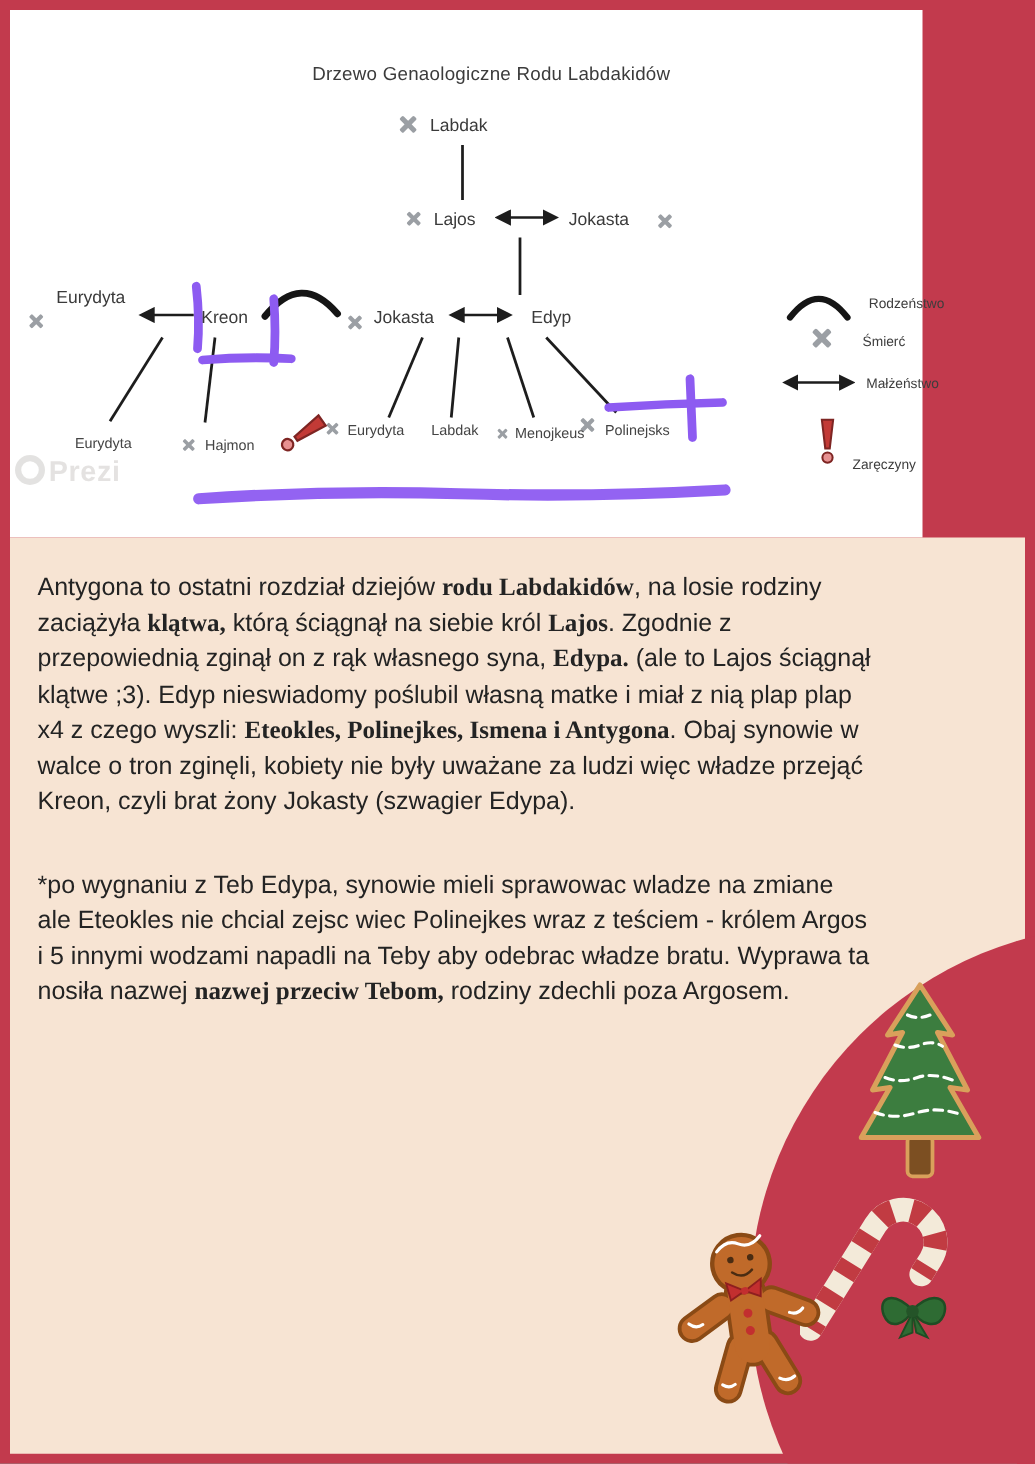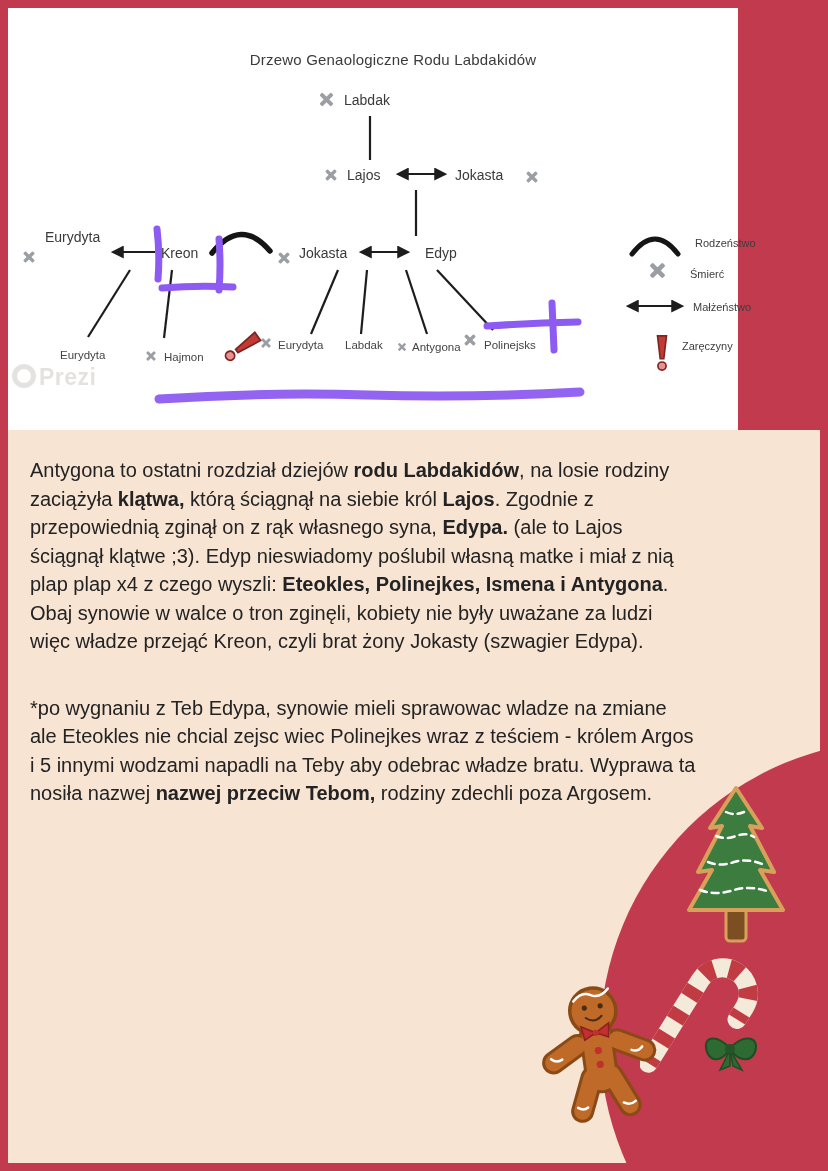--- a/index.html
+++ b/index.html
@@ -33,21 +33,21 @@
   
   .text-panel{
     position:absolute;left:8px;top:430px;width:812px;height:733px;
     background:#f7e4d3;box-sizing:border-box;
     padding:26px 120px 0 22px;
   }
   .body-text{
     width:668px;margin:0 0 30px 0;
     font-size:20px;line-height:28.5px;color:#232323;
   }
-  .body-text b{font-weight:700;}
+  .body-text b{font-weight:700;font-family:Liberation Serif, serif;}
   
   .red-blob{
     position:absolute;left:600px;top:740px;width:600px;height:600px;
     border-radius:50%;background:#c23a4d;
   }
   .decor{position:absolute;}
 </style>
 </head>
 <body>
 
@@ -128,27 +128,27 @@
     <div class="node" style="left:339px;top:159px">Lajos</div>
     <div class="node" style="left:447px;top:159px">Jokasta</div>
     <div class="node" style="left:37px;top:221px">Eurydyta</div>
     <div class="node" style="left:153px;top:237px">Kreon</div>
     <div class="node" style="left:291px;top:237px">Jokasta</div>
     <div class="node" style="left:417px;top:237px">Edyp</div>
     <div class="node small" style="left:52px;top:341px">Eurydyta</div>
     <div class="node small" style="left:156px;top:343px">Hajmon</div>
     <div class="node small" style="left:270px;top:331px">Eurydyta</div>
     <div class="node small" style="left:337px;top:331px">Labdak</div>
-    <div class="node small" style="left:404px;top:333px">Antygona</div>
+    <div class="node small" style="left:404px;top:333px">Menojkeus</div>
     <div class="node small" style="left:476px;top:331px">Polinejsks</div>
 
     <div class="legend-label" style="left:687px;top:229px">Rodzeństwo</div>
     <div class="legend-label" style="left:682px;top:260px">Śmierć</div>
     <div class="legend-label" style="left:685px;top:293px">Małżeństwo</div>
-    <div class="legend-label" style="left:674px;top:332px">Zaręczyny</div>
+    <div class="legend-label" style="left:674px;top:358px">Zaręczyny</div>
 
     <div class="watermark">
       <span class="wm-logo"></span>
       <span class="wm-text">Prezi</span>
     </div>
   </section>
 
   <section class="text-panel">
     <p class="body-text"><span>Antygona to ostatni rozdział dziejów </span><b>rodu Labdakidów</b><span>, na losie rodziny zaciążyła </span><b>klątwa,</b><span> którą ściągnął na siebie król </span><b>Lajos</b><span>. Zgodnie z przepowiednią zginął on z rąk własnego syna, </span><b>Edypa.</b><span> (ale to Lajos ściągnął klątwe ;3). Edyp nieswiadomy poślubil własną matke i miał z nią plap plap x4 z czego wyszli: </span><b>Eteokles, Polinejkes, Ismena i Antygona</b><span>. Obaj synowie w walce o tron zginęli, kobiety nie były uważane za ludzi więc władze przejąć Kreon, czyli brat żony Jokasty (szwagier Edypa).</span></p>
     <p class="body-text" style="margin-top:38px"><span>*po wygnaniu z Teb Edypa, synowie mieli sprawowac wladze na zmiane ale Eteokles nie chcial zejsc wiec Polinejkes wraz z teściem - królem Argos i 5 innymi wodzami napadli na Teby aby odebrac władze bratu. Wyprawa ta nosiła nazwej </span><b>nazwej przeciw Tebom,</b><span> rodziny zdechli poza Argosem.</span></p>

